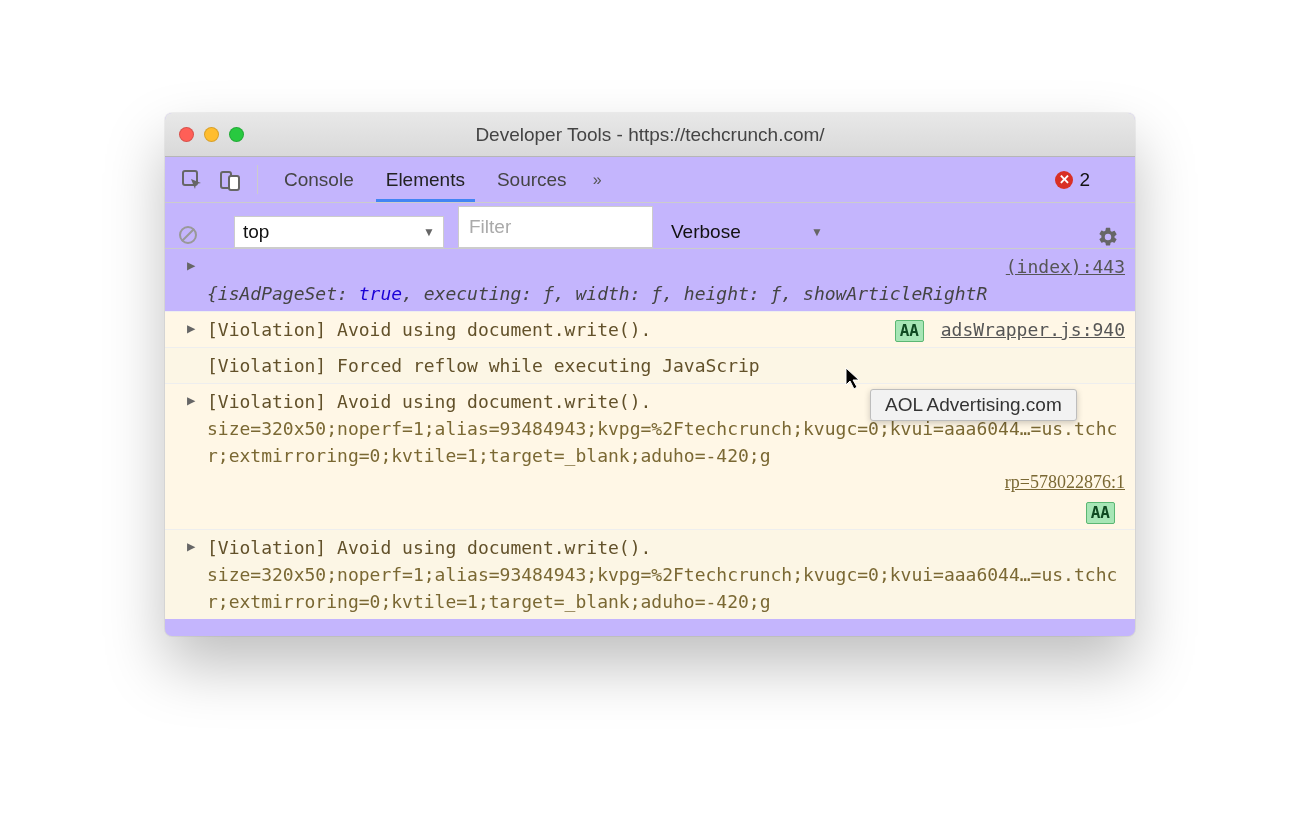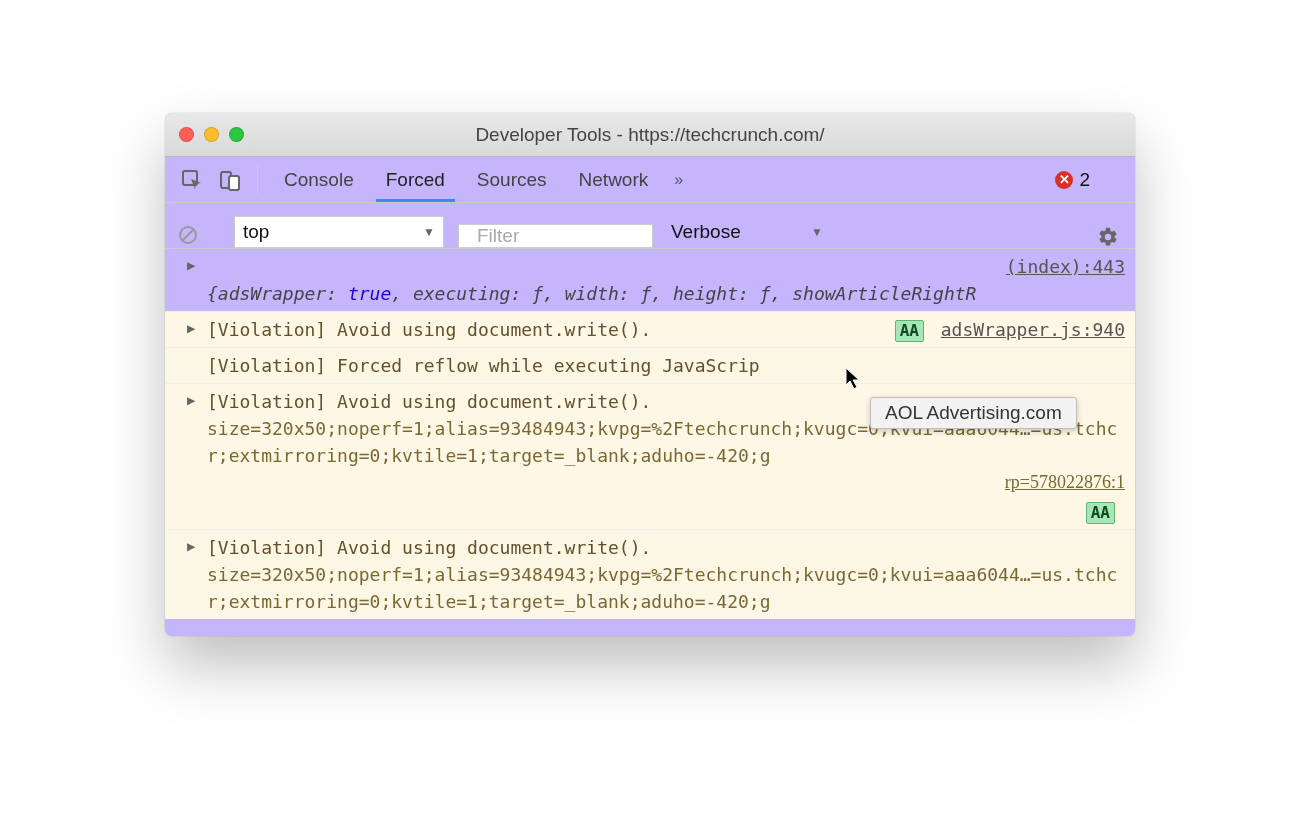--- a/index.html
+++ b/index.html
@@ -86,22 +86,22 @@
     width: 26px; height: 26px; display: flex; align-items: center; justify-content: center;
     color: #888; cursor: pointer;
   }
   .context-select {
     width: 210px; height: 32px; border: 1px solid #ccc; display: flex;
     align-items: center; justify-content: space-between; padding: 0 8px;
     font-size: 19px; color: #111; cursor: pointer; background: #fff;
   }
   .dd-caret { color: #666; font-size: 12px; }
   .filter-input {
-    width: 195px; height: 24px; border: 1px solid #ccc; font-size: 19px;
-    padding: 0 18px; color: #333; background: #fff;
+    width: 195px; height: 42px; border: 1px solid #ccc; font-size: 19px;
+    padding: 0 10px; color: #333; background: #fff;
   }
   .filter-input::placeholder { color: #aaa; }
   .level-select {
     width: 160px; height: 32px; display: flex; align-items: center; justify-content: space-between;
     font-size: 19px; color: #111; padding: 0 4px; cursor: pointer; gap: 41px;
   }
   .gear { margin-left: auto; color: #666; cursor: pointer; padding-right: 6px; }
   
   .console-body {
     font-family: Menlo, Consolas, "DejaVu Sans Mono", monospace;
@@ -174,23 +174,22 @@
       <div class="tool-btn">
         <svg width="22" height="22" viewBox="0 0 22 22">
             <rect x="2" y="3" width="10" height="16" rx="2" fill="none" stroke="#666" stroke-width="2"></rect>
             <rect x="10" y="7" width="10" height="14" rx="2" fill="#fff" stroke="#666" stroke-width="2"></rect>
           </svg>
       </div>
     </div>
     <div class="vsep"></div>
     <div class="tabs">
       <div class="tab">Console</div>
-      <div class="tab active">Forced</div>
+      <div class="tab active">Elements</div>
       <div class="tab">Sources</div>
-      <div class="tab">Network</div>
       <div class="tab-more">»</div>
     </div>
     <div class="errors-right">
       <span class="err-icon">✕</span>
       <span>2</span>
       <div class="vsep-r"></div>
     </div>
   </div>
 
   <div class="filter-row">
@@ -217,21 +216,21 @@
     </div>
   </div>
 
   <div class="console-body">
 
     <div class="row first">
       <span class="src-link">(index):443</span>
       <div style="clear:both"></div>
       <span class="disc">▶</span>
       <div class="obj-line">
-        <span>{adsWrapper: </span><span class="true">true</span><span>, executing: ƒ, width: ƒ, height: ƒ, showArticleRightR</span>
+        <span>{isAdPageSet: </span><span class="true">true</span><span>, executing: ƒ, width: ƒ, height: ƒ, showArticleRightR</span>
       </div>
     </div>
 
     <div class="row violation">
       <span class="disc">▶</span>
       <span style="padding-left:20px" class="vio-prefix">[Violation] Avoid using document.write().</span>
       <span style="float:right">
         <span class="badge-aa">AA</span>
         <span class="src-link" style="float:none;margin-left:6px">adsWrapper.js:940</span>
       </span>
@@ -250,21 +249,21 @@
     </div>
 
     <div class="row violation alt">
       <span class="disc">▶</span>
       <div class="vio-text">[Violation] Avoid using document.write().</div>
       <span class="vio-url">size=320x50;noperf=1;alias=93484943;kvpg=%2Ftechcrunch;kvugc=0;kvui=aaa6044…=us.tchcr;extmirroring=0;kvtile=1;target=_blank;aduho=-420;g</span>
     </div>
 
   </div>
 
-  <div class="tooltip" style="left:705px; top:284px;">AOL Advertising.com</div>
+  <div class="tooltip" style="left:705px; top:276px;">AOL Advertising.com</div>
 
   <div class="cursor" style="left:680px; top:254px;">
     <svg viewBox="0 0 18 24" width="18" height="24">
       <path d="M1 1 L1 18 L5 14 L9 22 L12 20 L8 13 L14 13 Z" fill="#000" stroke="#fff" stroke-width="1"></path>
     </svg>
   </div>
 
 </div>
 
 </body></html>

